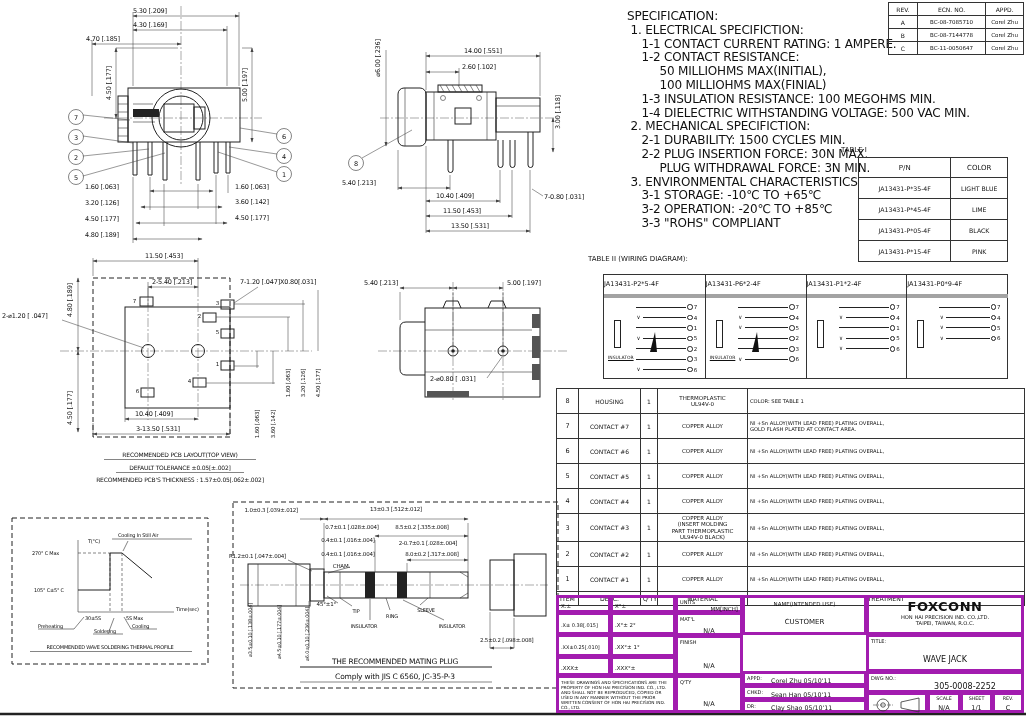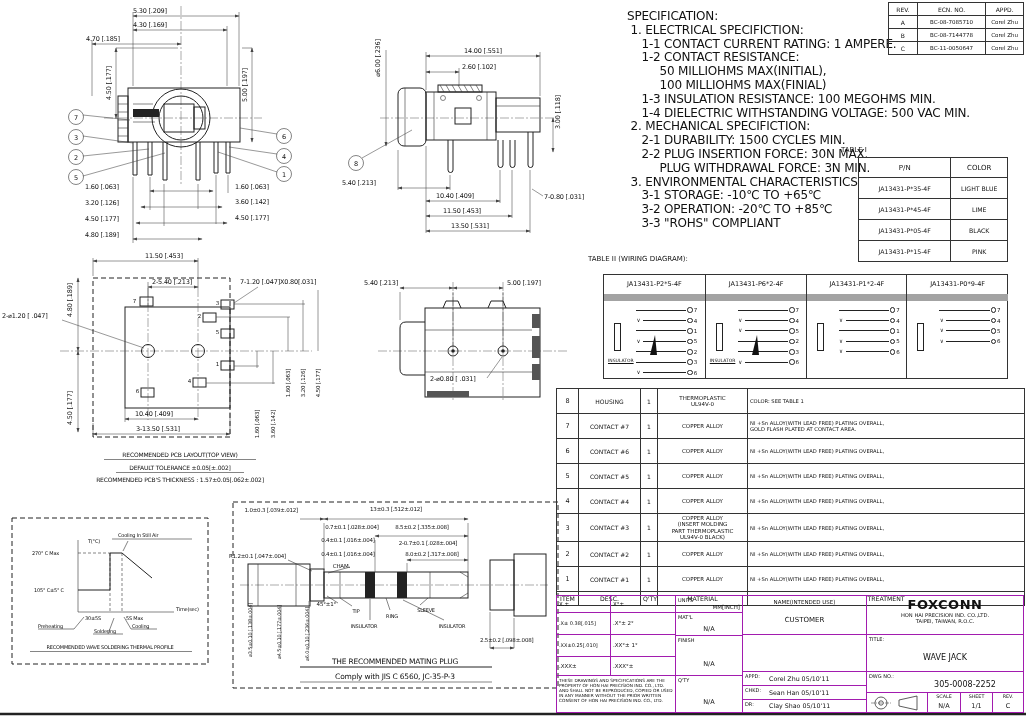--- a/index.html
+++ b/index.html
@@ -31,21 +31,21 @@
   #t1wrap{position:absolute;left:836px;top:134px;}
   #t1title{font-size:7px;margin:12px 0 3px 5px;}
   #t1wrap table{width:150px;font-size:6.2px;margin-left:22px;}
   #t1wrap th{height:19px;font-size:7px;}
   #t1wrap td{height:20px;}
   
   #t2title{position:absolute;left:588px;top:255px;font-size:7px;}
   #t2box{position:absolute;left:603px;top:274px;width:403px;height:103px;border:1px solid #333;}
   .t2col{position:absolute;top:0;bottom:0;width:100.75px;}
   .t2col+.t2col{border-left:1px solid #333;}
-  .t2head{height:19px;line-height:19px;text-align:center;font-size:6.5px;border-bottom:7px solid #a3a3a3;}
+  .t2head{height:19px;line-height:19px;text-align:left;font-size:6.5px;border-bottom:4px solid #a3a3a3;}
   .t2body{position:relative;height:82px;}
   .plugbar{position:absolute;left:10px;top:22px;width:5px;height:26px;border:1px solid #222;}
   .pins{position:absolute;left:30px;right:5px;top:4px;}
   .pinrow{display:flex;align-items:center;height:10.4px;}
   .sw{display:inline-block;width:9px;font-size:5.5px;line-height:5px;text-align:center;color:#222;}
   .sw:empty{width:2px;}
   .wire{flex:1;border-top:1px solid #222;height:0;margin-right:1px;}
   .dot{width:3.5px;height:3.5px;border:1px solid #222;border-radius:50%;margin-right:1px;}
   .pn{width:6px;font-size:5.5px;}
   .instri{position:absolute;left:46px;top:34px;width:0;height:0;
@@ -56,21 +56,21 @@
   #parts table{width:468px;table-layout:fixed;}
   #parts td{border:1px solid #333;height:22px;padding:1px 2px;vertical-align:middle;text-align:center;}
   #parts .c-item{font-size:6.5px;}
   #parts .c-desc{font-size:6px;}
   #parts .c-qty{font-size:6px;}
   #parts .c-mat{font-size:5.5px;line-height:6.3px;white-space:pre-line;}
   #parts .c-trt{font-size:5.2px;line-height:6px;white-space:pre-line;text-align:left;}
   #parts tfoot td{height:11px;font-size:6.2px;}
   
   #tblock{position:absolute;left:556px;top:595px;width:468px;height:118px;}
-  .tbc{position:absolute;border:1px solid #a21caf;box-sizing:border-box;font-size:5.5px;}
+  .tbc{position:absolute;border:3px solid #a21caf;box-sizing:border-box;font-size:5.5px;}
   .tbc .lab{position:absolute;left:2px;top:1px;font-size:5px;}
   .tbc .val{position:absolute;left:0;right:0;text-align:center;}
   .legal{font-size:4.3px;line-height:5px;padding:2px;text-transform:uppercase;}
   .brand{font-size:13px;font-weight:800;letter-spacing:.5px;text-align:center;margin-top:1px;}
   .company{font-size:5.2px;text-align:center;line-height:6.2px;}
 </style>
 </head>
 <body>
 
 <div id="sheet">

